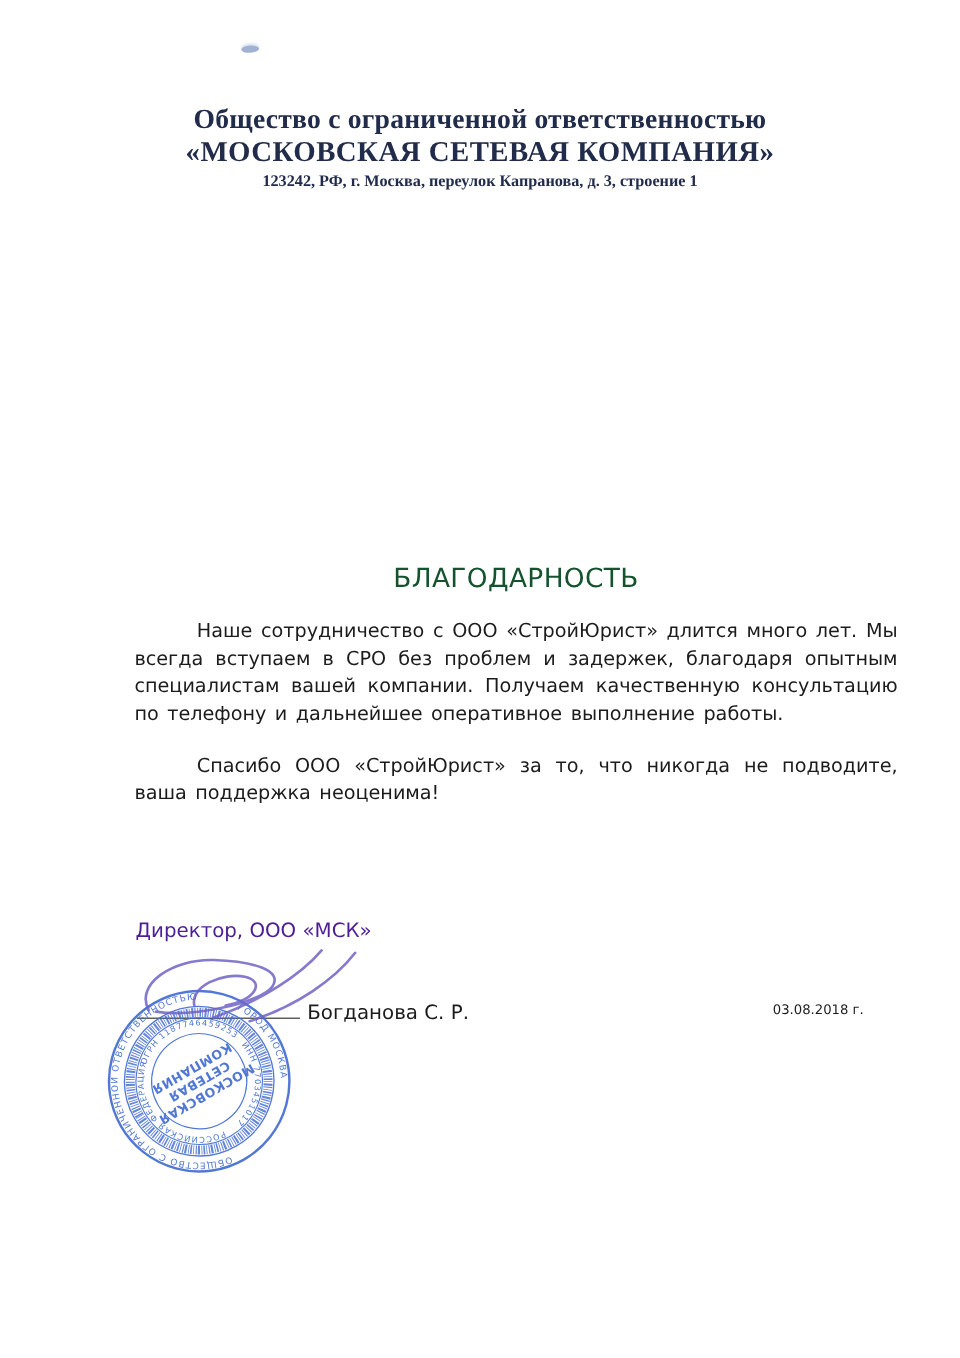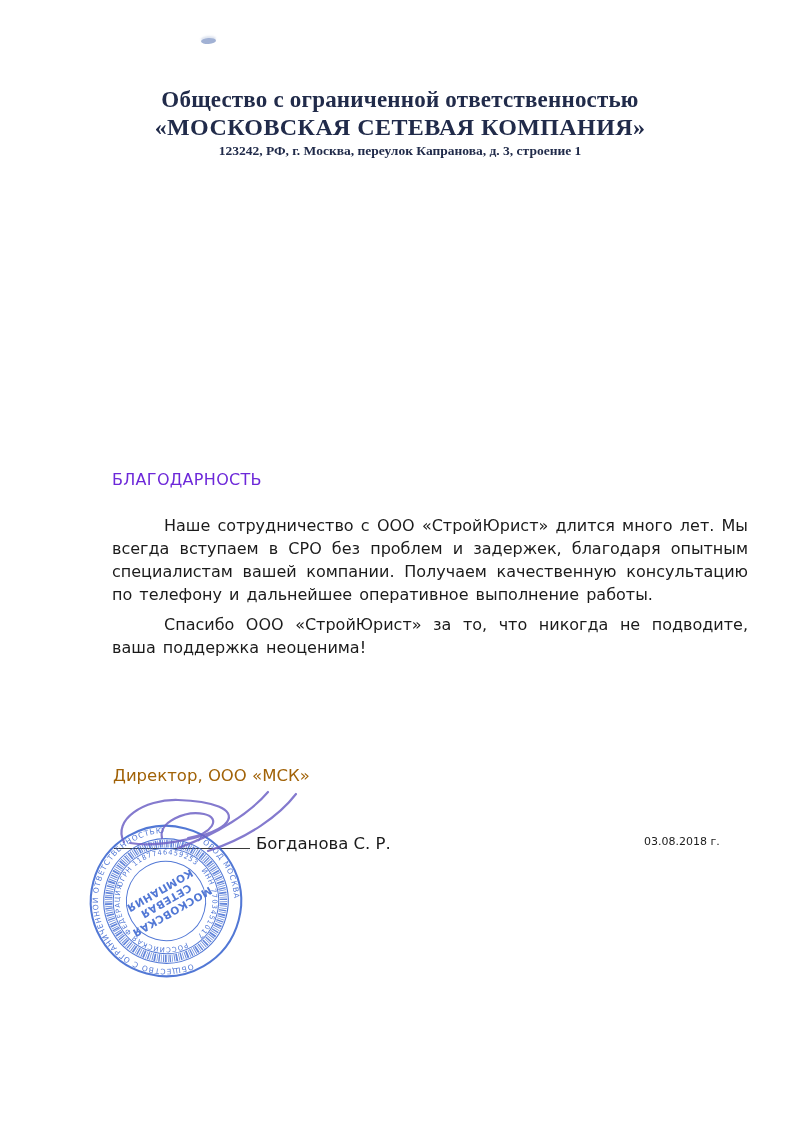--- a/index.html
+++ b/index.html
@@ -27,33 +27,33 @@
   .smudge{
     position:absolute;left:201px;top:38px;width:15px;height:6px;
     border-radius:50%;
     background:#8298c6;opacity:0.75;
     transform:rotate(-4deg);
     box-shadow:0 -2px 2px rgba(130,152,198,0.35);
   }
   
   .doc-title{
     position:absolute;top:470px;left:112px;width:636px;
-    text-align:left;
-    font-size:16px;color:#6d28d9;letter-spacing:0.3px;
+    text-align:center;
+    font-size:22px;color:#14532d;letter-spacing:0.3px;
   }
   .body-text{
     position:absolute;top:514px;left:112px;width:636px;
     font-size:16px;line-height:23px;color:#1b1b1b;
     text-align:justify;
   }
   .body-text p{margin:0;text-indent:52px;word-spacing:2px;}
-  .body-text p + p{margin-top:7px;}
+  .body-text p + p{margin-top:20px;}
   .director-line{
     position:absolute;top:766px;left:113px;
-    font-size:16.5px;color:#a16207;text-align:center;
+    font-size:16.5px;color:#4c1d95;text-align:center;
   }
   .sig-underline{
     position:absolute;top:848px;left:114px;width:136px;height:0;
     border-top:1.4px solid #3a3a3a;
   }
   .signer-name{
     position:absolute;top:834px;left:256px;
     font-size:16.5px;color:#1b1b1b;
   }
   .doc-date{

